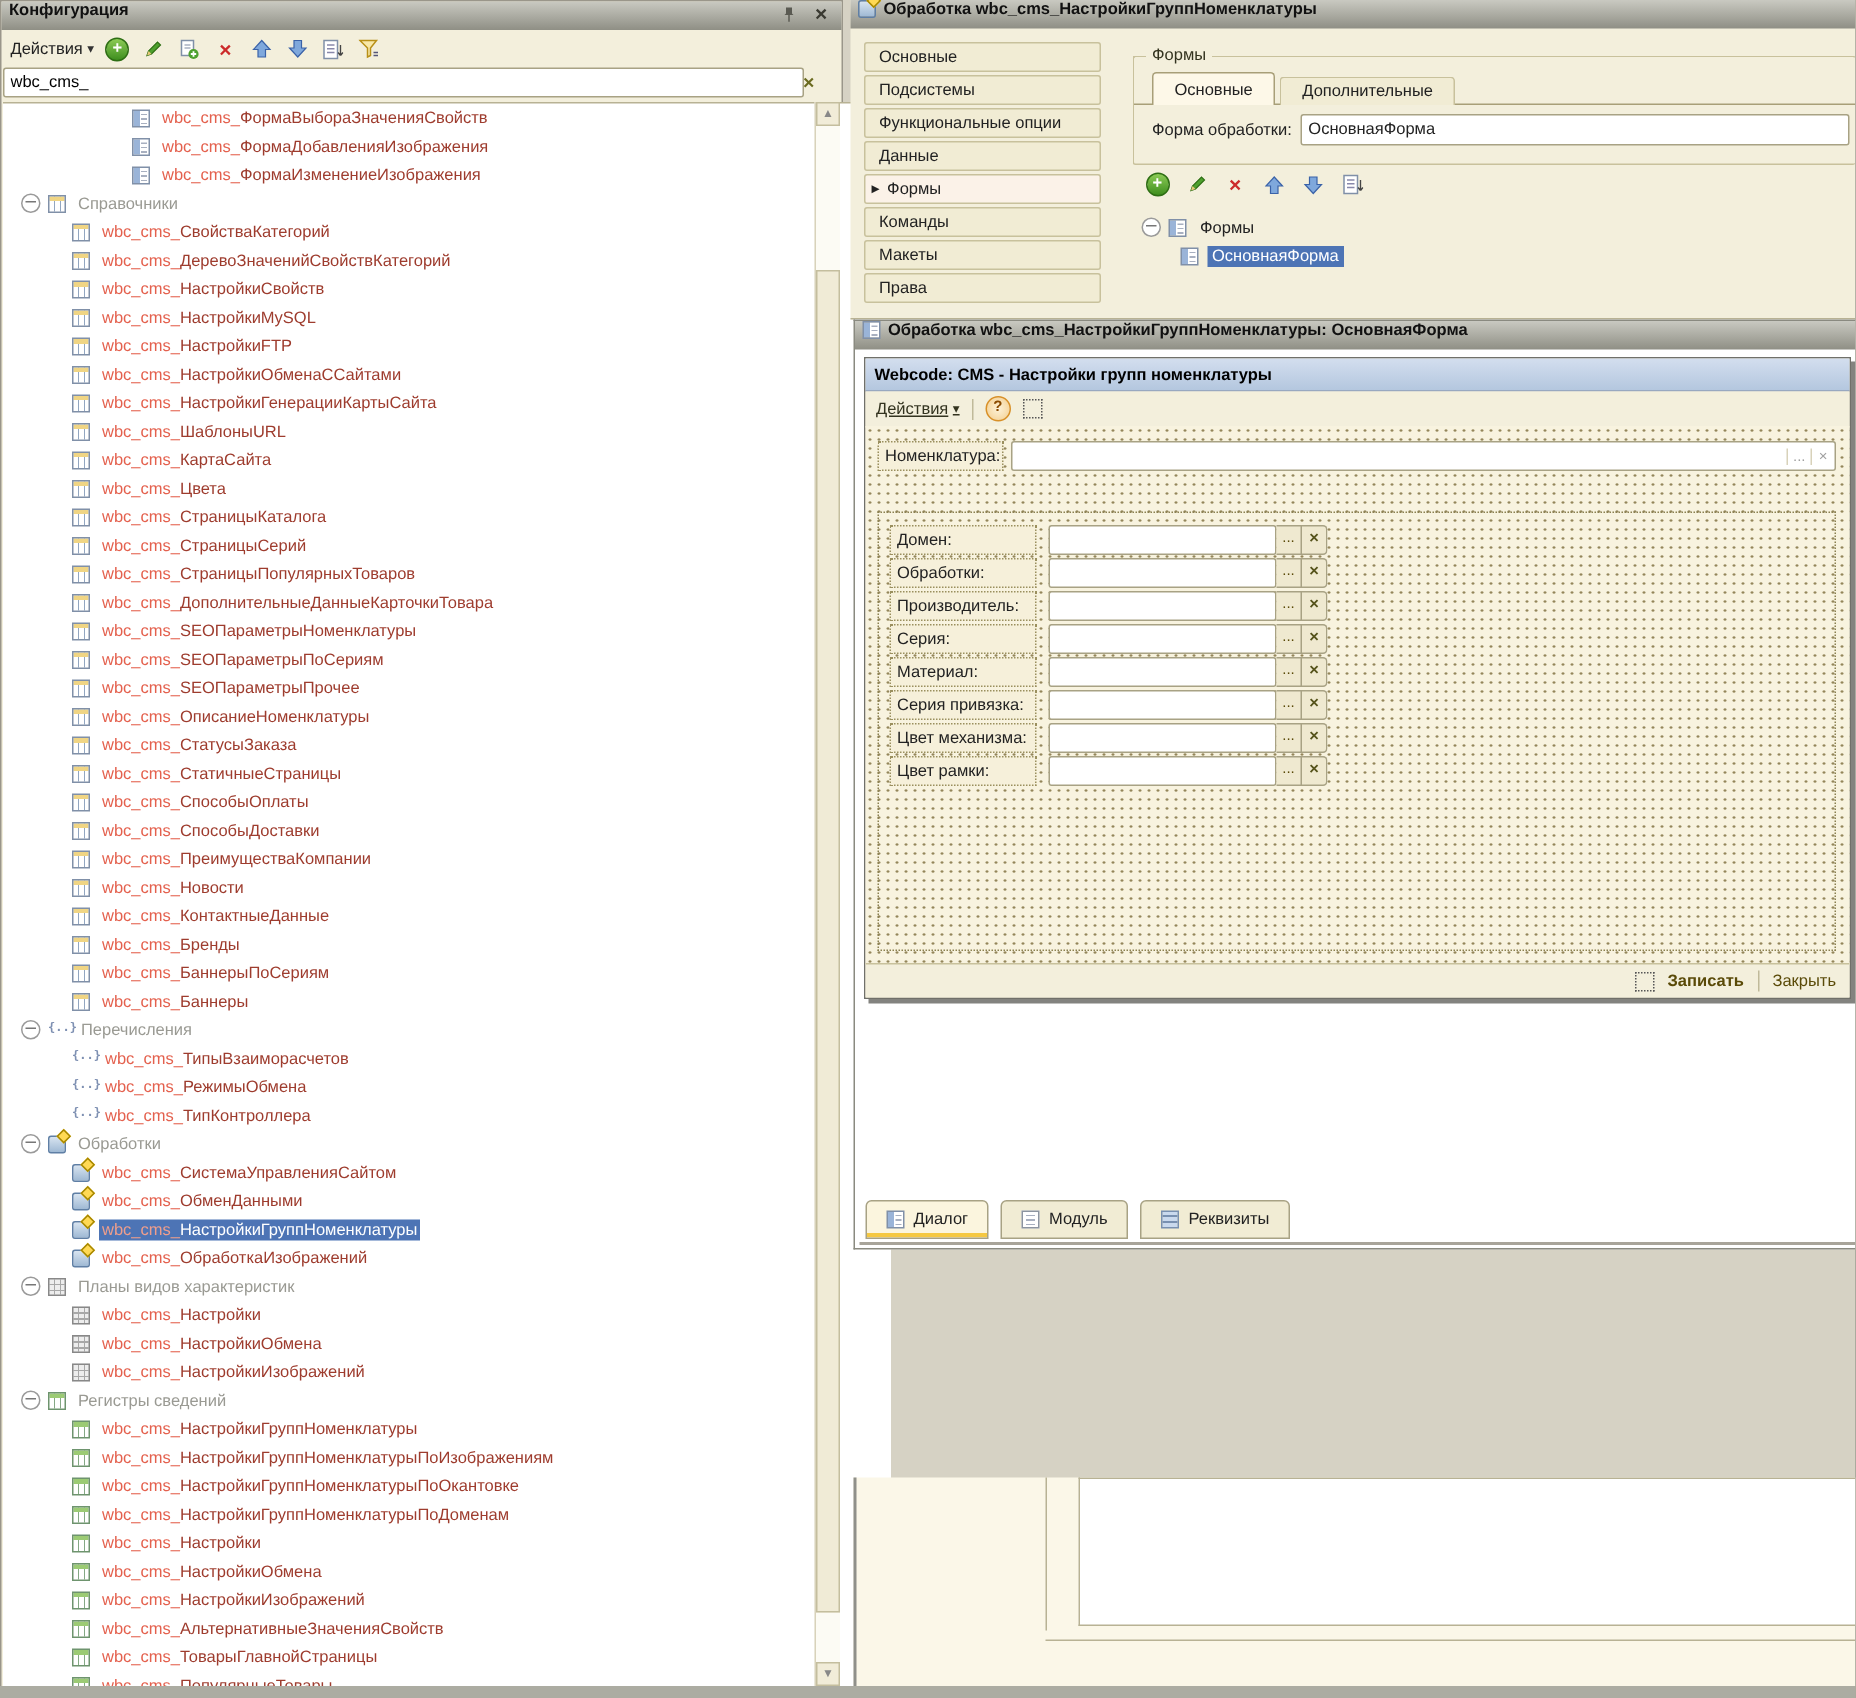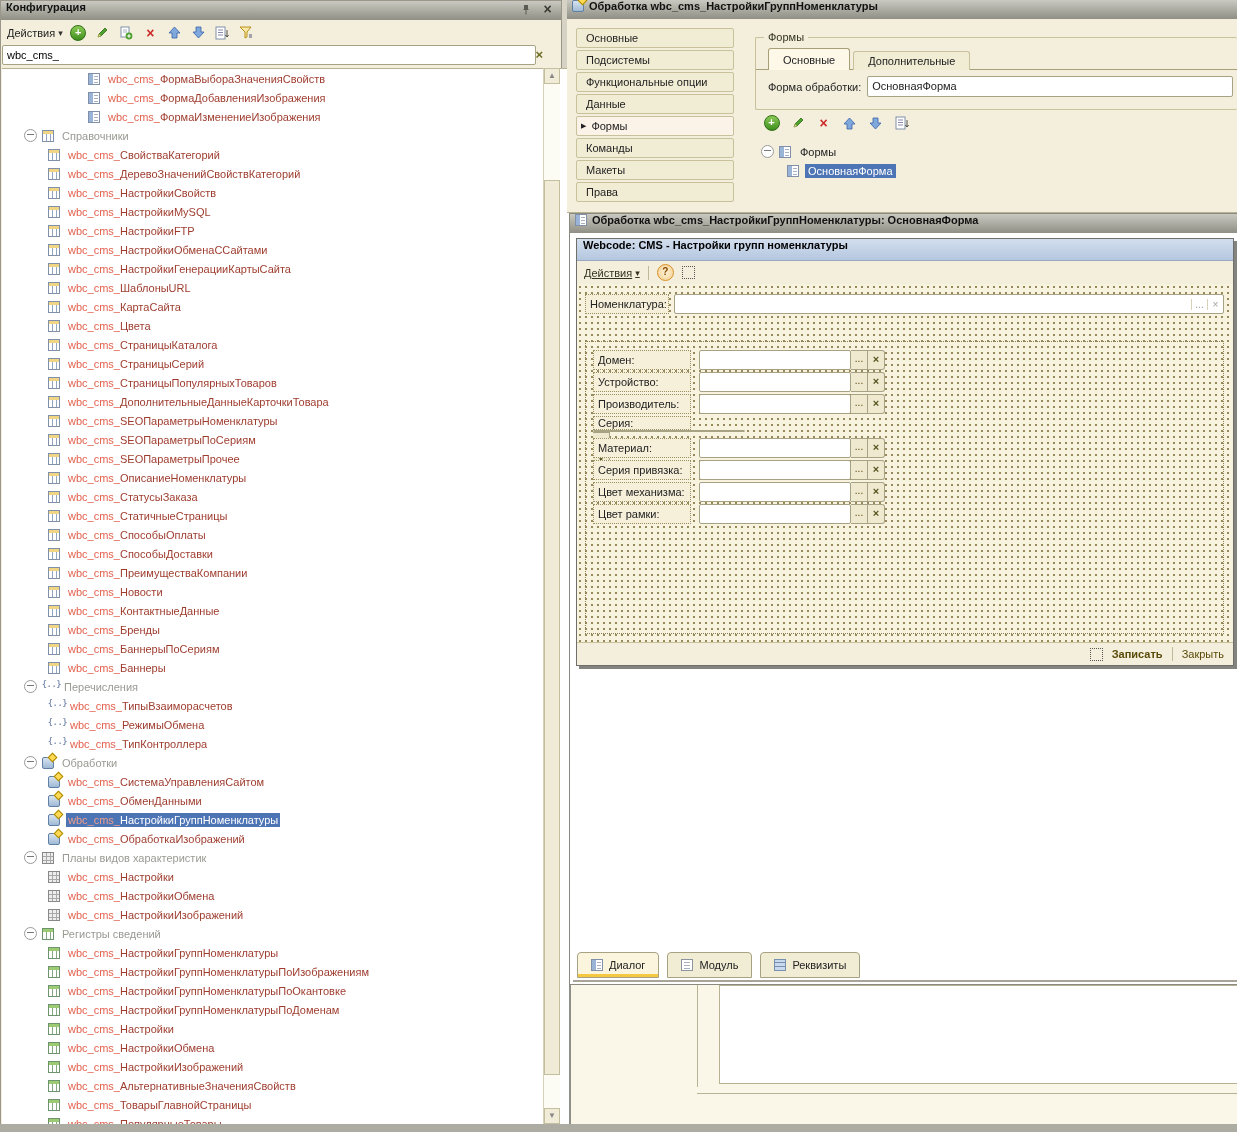--- a/index.html
+++ b/index.html
@@ -50,21 +50,21 @@
   .actions{display:inline-flex;align-items:center;gap:3px;color:#222;}
   .actions::after{content:"▾";font-size:9px;color:#333;}
   .cfg-search{position:relative;height:22px;}
   .cfg-search input{position:absolute;left:1px;top:0;width:524px;height:18px;border:1px solid #A8A284;
     font:11px "Liberation Sans",sans-serif;padding:0 4px;background:#fff;border-radius:2px;}
   .search-clear{position:absolute;right:18px;top:2px;color:#6B6B20;font-weight:bold;font-size:13px;}
   .cfg-tree{position:absolute;top:67px;left:1px;width:592px;bottom:1px;background:#fff;overflow:hidden;
     border-top:1px solid #B8B294;}
   .trow{height:19px;display:flex;align-items:center;white-space:nowrap;}
   .trow .ic{margin-right:6px;}
-  .lvl0{padding-left:22px;}
+  .lvl0{padding-left:12px;}
   .lvl1{padding-left:46px;}
   .lvl2{padding-left:86px;}
   .glabel{color:#9A9A93;}
   .pre{color:#E4614E;}
   .rest{color:#9E3C2E;}
   .tlabel{padding:1px 2px;}
   .tlabel.sel{background:#4D74B5;}
   .tlabel.sel .rest{color:#fff;}
   .tlabel.sel .pre{color:#EF9E8C;}
   
@@ -95,25 +95,25 @@
   .frow{position:absolute;left:12px;right:4px;top:38px;display:flex;align-items:center;gap:6px;}
   .frow .val{flex:1;height:17px;background:#fff;border:1px solid #A8A284;border-radius:2px;
     padding:1px 4px;line-height:16px;}
   .ptool{position:absolute;left:196px;top:115px;display:flex;gap:9px;align-items:center;}
   .ptree{position:absolute;left:190px;top:142px;}
   .ptree .trow{padding-left:4px;}
   .ptree .child{padding-left:30px;}
   .plabel{padding:1px 3px;}
   .plabel.sel{background:#4D74B5;color:#fff;}
   
-  .dwin{position:absolute;left:569px;top:213px;width:668px;height:772px;background:#fff;
+  .dwin{position:absolute;left:569px;top:213px;width:668px;height:620px;background:#fff;
     border:1px solid #8A8A80;border-right:none;box-sizing:border-box;}
   .fwin{position:absolute;left:6px;top:24px;right:3px;height:426px;border:1px solid #70706A;
     box-shadow:3px 3px 0 rgba(90,90,84,.75);background:#F8F3DF;}
-  .ft{height:21px;background:linear-gradient(#D3DEEE,#B4C7DF);display:flex;
+  .ft{height:21px;background:linear-gradient(#D3DEEE,#B4C7DF);display:flex;align-items:center;
     padding:0 6px;font-weight:bold;color:#000;border-bottom:1px solid #98A8C0;}
   .ftool{height:23px;background:#F3EFDC;display:flex;align-items:center;gap:8px;padding:0 7px;
     border-bottom:1px solid #DAD4BA;}
   .link-actions{color:#33331F;text-decoration:underline;display:inline-flex;align-items:center;gap:3px;}
   .link-actions::after{content:"▾";font-size:9px;text-decoration:none;}
   .help-btn{width:15px;height:15px;border-radius:50%;background:radial-gradient(#FDF2D8,#F3CE8E);
     border:1px solid #D89028;color:#8A4A00;font:bold 10px/14px "Liberation Sans",sans-serif;
     text-align:center;}
   .help-btn::before{content:"?";}
   .canvas{position:absolute;left:0;right:0;top:45px;bottom:22px;background:#F8F3DF;
@@ -567,32 +567,32 @@
           <span class="mini">×</span>
         </div>
         <div class="page">
             <div class="frowd" style="top: 8px;">
               <span class="dotlab">Домен:</span>
               <span class="inp"></span>
               <span class="btn-ellipsis"></span>
               <span class="btn-x"></span>
             </div>
             <div class="frowd" style="top: 30px;">
-              <span class="dotlab">Устройство:</span>
+              <span class="dotlab">Обработки:</span>
               <span class="inp"></span>
               <span class="btn-ellipsis"></span>
               <span class="btn-x"></span>
             </div>
             <div class="frowd" style="top: 52px;">
               <span class="dotlab">Производитель:</span>
               <span class="inp"></span>
               <span class="btn-ellipsis"></span>
               <span class="btn-x"></span>
             </div>
-            <div class="frowd" style="top: 74px; flex-direction: column;">
+            <div class="frowd" style="top: 74px;">
               <span class="dotlab">Серия:</span>
               <span class="inp"></span>
               <span class="btn-ellipsis"></span>
               <span class="btn-x"></span>
             </div>
             <div class="frowd" style="top: 96px;">
               <span class="dotlab">Материал:</span>
               <span class="inp"></span>
               <span class="btn-ellipsis"></span>
               <span class="btn-x"></span>

